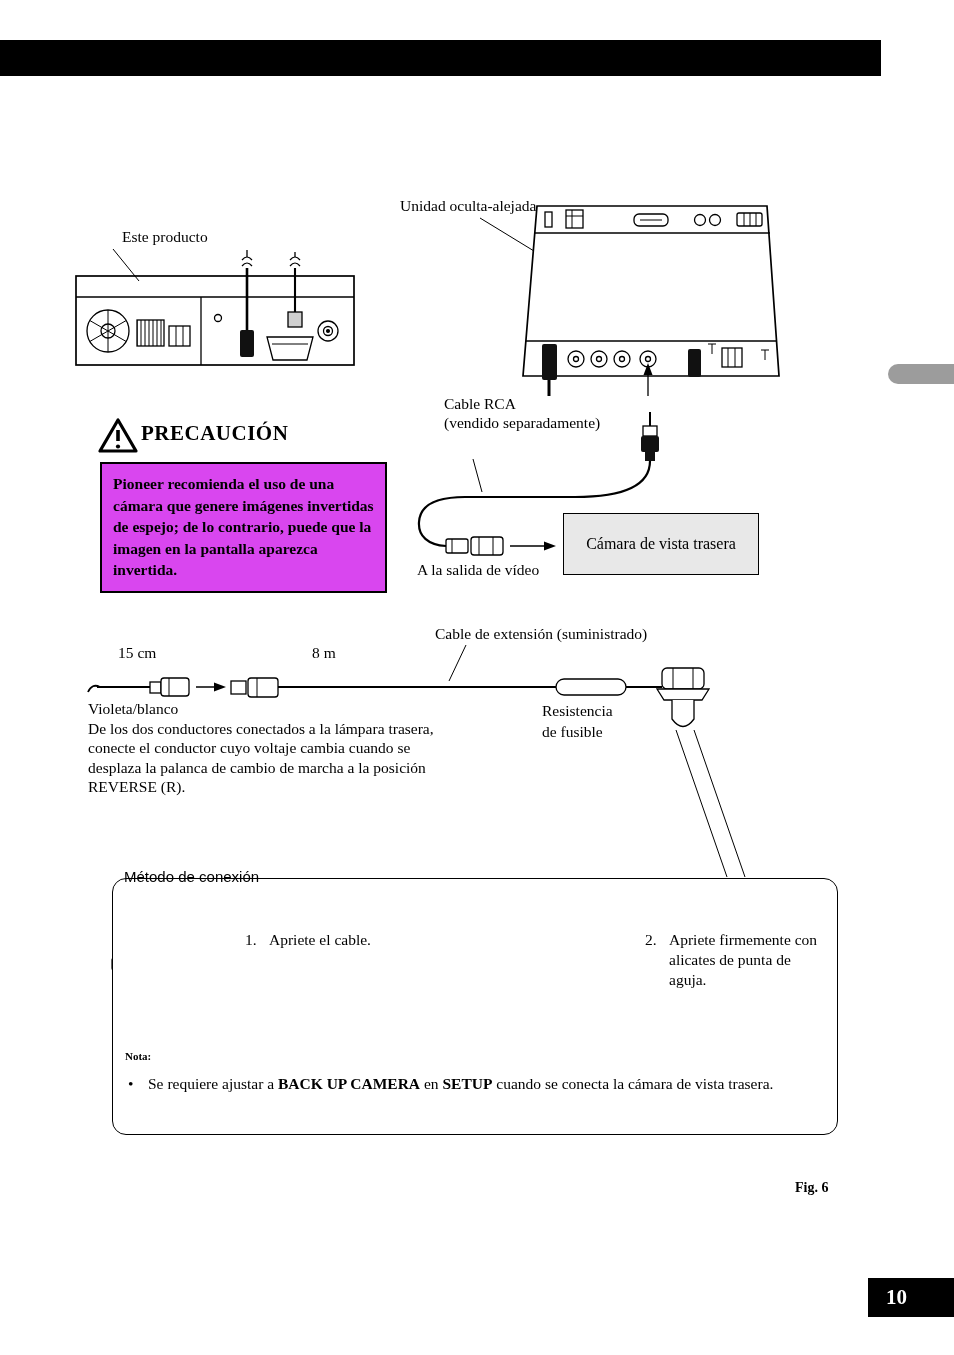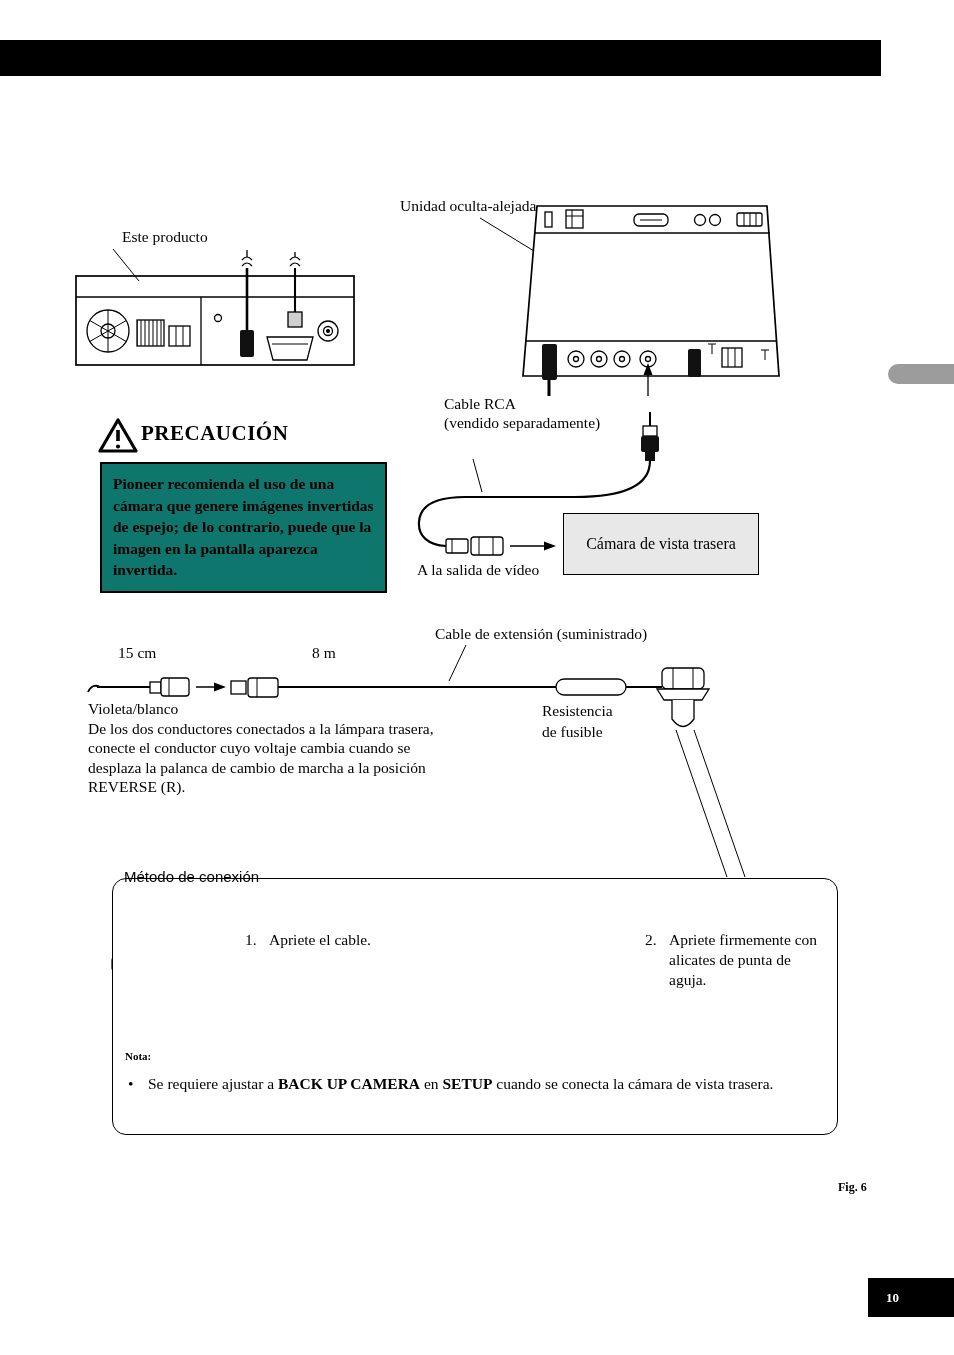--- a/index.html
+++ b/index.html
@@ -10,21 +10,21 @@
   }
   .abs { position:absolute; }
   .art { left:0; top:0; pointer-events:none; }
   .topbar { left:0; top:40px; width:881px; height:36px; background:#000; }
   .sidetab { left:888px; top:364px; width:66px; height:20px; background:#9c9c9c; border-radius:10px 0 0 10px; }
   .label { font-size:15.5px; line-height:19px; white-space:nowrap; }
   .prewrap { white-space:pre-line; }
   .caution-title { left:141px; top:424px; font-size:21px; font-weight:bold; letter-spacing:0.5px; }
   .caution-box {
     left:100px; top:462px; width:287px; height:131px;
-    background:#0f766e; border:2px solid #000; padding:9px 11px;
+    background:#d946ef; border:2px solid #000; padding:9px 11px;
     font-size:15.5px; font-weight:bold; line-height:21.5px;
   }
   .camera-box {
     left:563px; top:513px; width:196px; height:62px;
     background:#e8e8e8; border:1.5px solid #000;
     display:flex; align-items:center; justify-content:center;
     font-size:16px;
   }
   .violet-block { left:88px; top:699px; width:366px; font-size:15.5px; line-height:19.5px; }
   .violet-block .line { display:block; }
@@ -35,24 +35,24 @@
   }
   .method-title { left:124px; top:868px; font-family:"Liberation Sans", sans-serif; font-size:15px; }
   .step { display:flex; font-size:15.5px; line-height:20px; }
   .step .num { flex:0 0 24px; }
   .step1 { left:245px; top:930px; }
   .step2 { left:645px; top:930px; width:182px; }
   .nota-label { left:125px; top:1050px; font-size:11px; font-weight:bold; }
   .note-line { left:128px; top:1074px; width:690px; display:flex; font-size:15.5px; line-height:20px; }
   .note-line .bullet { flex:0 0 20px; }
   .note-line b { font-weight:bold; }
-  .fig-label { left:838px; top:1180px; font-size:12px; font-weight:bold; }
+  .fig-label { left:795px; top:1180px; font-size:14px; font-weight:bold; }
   .pagenum-box {
     left:868px; top:1278px; width:86px; height:39px; background:#000;
-    color:#fff; font-size:13px; font-weight:bold; line-height:39px; padding-left:18px;
+    color:#fff; font-size:21px; font-weight:bold; line-height:39px; padding-left:18px;
   }
 </style>
 </head>
 <body>
 
 <div class="abs topbar"></div>
 <div class="abs sidetab"></div>
 
 <svg class="abs art" width="954" height="1355" viewBox="0 0 954 1355">
   <defs>

